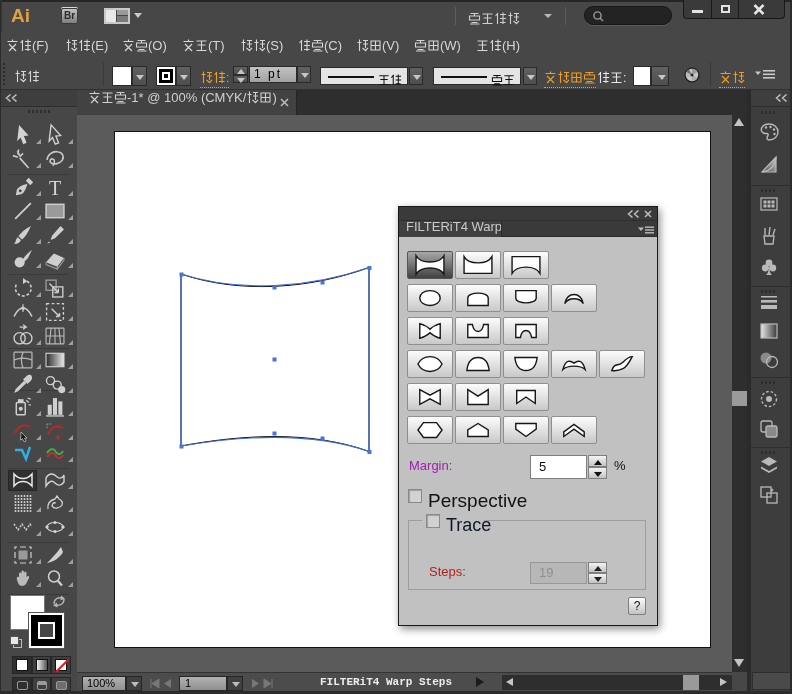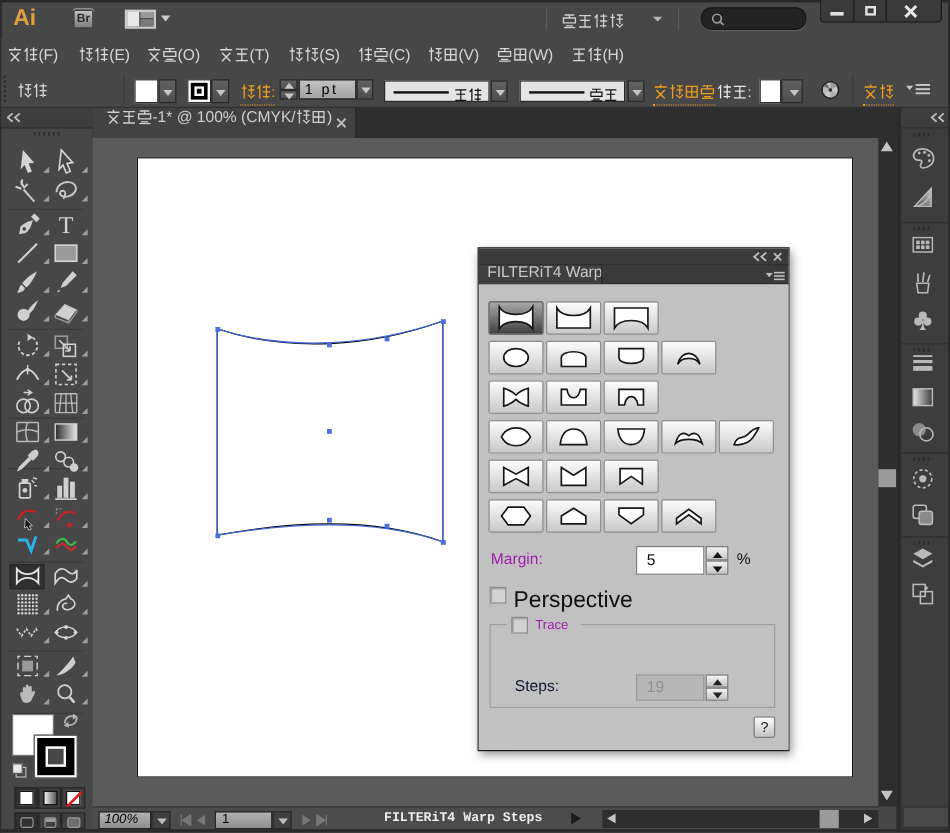--- a/index.html
+++ b/index.html
@@ -681,21 +681,21 @@
       <linearGradient id="dgrad2" x1="0" y1="0" x2="1" y2="0">
             <stop offset="0" stop-color="#e8e8e8"></stop>
             <stop offset="1" stop-color="#3a3a3a"></stop>
           </linearGradient>
     </defs>
   </svg>
   <div class="abs" style="left:5px;top:582px;width:40px;height:18px;background:#4a4a4a;border:1px solid #2e2e2e;"></div>
 </div>
 <div class="abs" id="statusbar">
 
-  <div class="abs" style="left:5px;top:3px;width:44px;height:15px;background:linear-gradient(#b2b2b2,#8f8f8f);border:1px solid #262626;color:#000;font-size:11px;line-height:13px;padding-left:4px;font-style:italic;">100%</div>
+  <div class="abs" style="left:5px;top:3px;width:44px;height:15px;background:linear-gradient(#b2b2b2,#8f8f8f);border:1px solid #262626;color:#000;font-size:11px;line-height:13px;padding-left:4px;">100%</div>
   <div class="abs" style="left:49px;top:3px;width:16px;height:15px;background:#404040;border:1px solid #262626;">
     <div class="abs" style="left:4px;top:5px;border-left:4px solid transparent;border-right:4px solid transparent;border-top:5px solid #bdbdbd;"></div>
   </div>
   <svg class="abs" style="left:72px;top:5px;" width="26px" height="11" viewBox="0 0 26 11">
         <path d="M2,1 V10 M10,1 L3,5.5 L10,10 Z" fill="#777" stroke="#777" stroke-width="1"></path>
         <path d="M22,1 L15,5.5 L22,10 Z" fill="#777"></path>
       </svg>
   <div class="abs" style="left:102px;top:3px;width:48px;height:15px;background:linear-gradient(#b2b2b2,#8f8f8f);border:1px solid #262626;color:#000;font-size:11px;line-height:13px;padding-left:5px;">1</div>
   <div class="abs" style="left:150px;top:3px;width:16px;height:15px;background:#404040;border:1px solid #262626;">
     <div class="abs" style="left:4px;top:5px;border-left:4px solid transparent;border-right:4px solid transparent;border-top:5px solid #bdbdbd;"></div>
@@ -813,22 +813,22 @@
           <div class="abs" style="left:5px;top:4px;border-left:4px solid transparent;border-right:4px solid transparent;border-top:5px solid #111;"></div>
         </div>
     <div class="abs" style="left:215px;top:221px;font-size:13px;color:#111;">%</div>
 
     <div class="cb" style="left:9px;top:252px;"></div>
     <div class="abs" style="left:29px;top:253px;font-size:19px;color:#111;">Perspective</div>
 
     <div class="abs" style="left:9px;top:283px;width:238px;height:70px;border:1px solid #9d9d9d;"></div>
     <div class="abs" style="left:23px;top:276px;width:62px;height:17px;background:#c1c1c1;"></div>
     <div class="cb" style="left:27px;top:277px;"></div>
-    <div class="abs" style="left:47px;top:278px;font-size:11px;color:#a21caf;">Trace</div>
-    <div class="abs" style="left:30px;top:327px;font-size:13px;color:#0f172a;">Steps:</div>
+    <div class="abs" style="left:47px;top:278px;font-size:18px;color:#0f172a;">Trace</div>
+    <div class="abs" style="left:30px;top:327px;font-size:13px;color:#b91c1c;">Steps:</div>
     <div class="abs" style="left:131px;top:325px;width:57px;height:22px;background:#b7b7b7;border:1px solid #989898;font-size:13px;color:#8f8f8f;line-height:20px;padding-left:8px;">19</div>
     <div class="spb" style="left:189px;top:325px;height:11px;">
           <div class="abs" style="left:5px;top:3px;border-left:4px solid transparent;border-right:4px solid transparent;border-bottom:5px solid #222;"></div>
         </div>
     <div class="spb" style="left:189px;top:336px;height:11px;">
           <div class="abs" style="left:5px;top:3px;border-left:4px solid transparent;border-right:4px solid transparent;border-top:5px solid #222;"></div>
         </div>
 
     <div class="abs" style="left:229px;top:360px;width:18px;height:18px;background:linear-gradient(#fdfdfd,#c2c2c2);border:1px solid #7f7f7f;border-radius:2px;color:#111;font-size:12px;text-align:center;line-height:16px;">?</div>
   </div>

